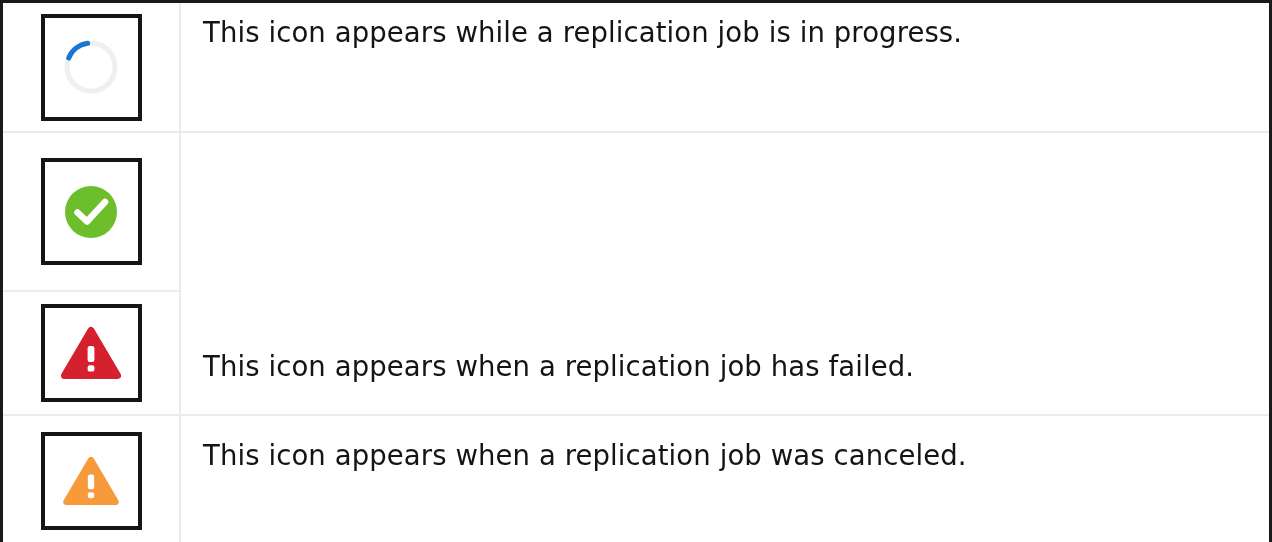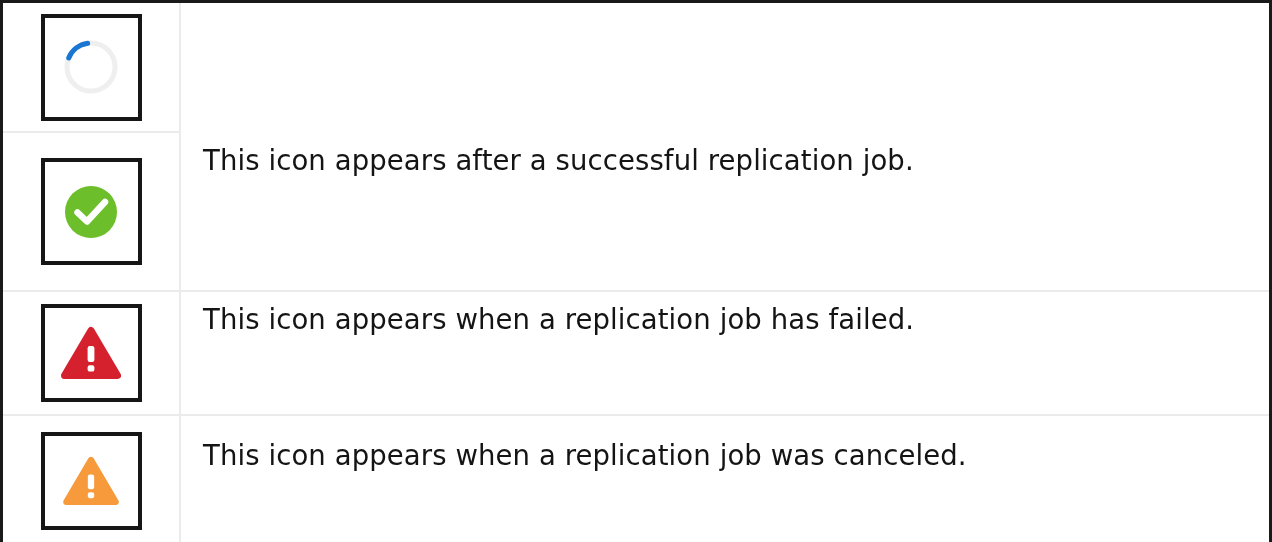--- a/index.html
+++ b/index.html
@@ -78,52 +78,52 @@
     font-size: 27.5px;
     line-height: 1.15;
     color: #141414;
     letter-spacing: 0.1px;
     padding-left: 22px;
     padding-top: 14px;
     white-space: nowrap;
   }
 
   .r2 .desc-text { padding-top: 13px; }
-  .r3 .desc-text { padding-top: 12px; }
+  .r3 .desc-text { padding-top: 12px; margin-top: 48px; }
   .r4 .desc-text { padding-top: 24px; }
 
   .icon-svg { display: block; }
 </style>
 </head>
 <body>
 
 <div class="legend-table">
 
   <div class="legend-row r1">
     <div class="icon-cell">
       <div class="icon-box">
         <svg class="icon-svg" width="62" height="62" viewBox="0 0 62 62">
           <circle cx="31" cy="31" r="24" fill="none" stroke="#efefef" stroke-width="5"></circle>
           <path d="M 10.2 19 A 24 24 0 0 1 31 7" fill="none" stroke="#1976d2" stroke-width="5" stroke-linecap="round" transform="rotate(-8 31 31)"></path>
         </svg>
       </div>
     </div>
+    <div class="desc-cell">
+      <span class="desc-text">This icon appears while a replication job is in progress.</span>
+    </div>
   </div>
 
   <div class="legend-row r2">
     <div class="icon-cell">
       <div class="icon-box">
         <svg class="icon-svg" width="58" height="58" viewBox="0 0 58 58">
           <circle cx="29" cy="29" r="26" fill="#6cbe2a"></circle>
           <path d="M 15.5 29.5 L 25 38.5 L 43 19" fill="none" stroke="#ffffff" stroke-width="6.5" stroke-linecap="round" stroke-linejoin="round"></path>
         </svg>
       </div>
-    </div>
-    <div class="desc-cell">
-      <span class="desc-text">This icon appears after a successful replication job.</span>
     </div>
   </div>
 
   <div class="legend-row r3">
     <div class="icon-cell">
       <div class="icon-box">
         <svg class="icon-svg" width="60" height="54" viewBox="0 0 60 54">
           <path d="M 30 4.5 L 56.5 49.5 L 3.5 49.5 Z" fill="#d4212d" stroke="#d4212d" stroke-width="7" stroke-linejoin="round"></path>
           <rect x="26.6" y="20" width="6.8" height="16" rx="2.2" fill="#ffffff"></rect>
           <rect x="26.6" y="39.2" width="6.8" height="6.4" rx="2.2" fill="#ffffff"></rect>

